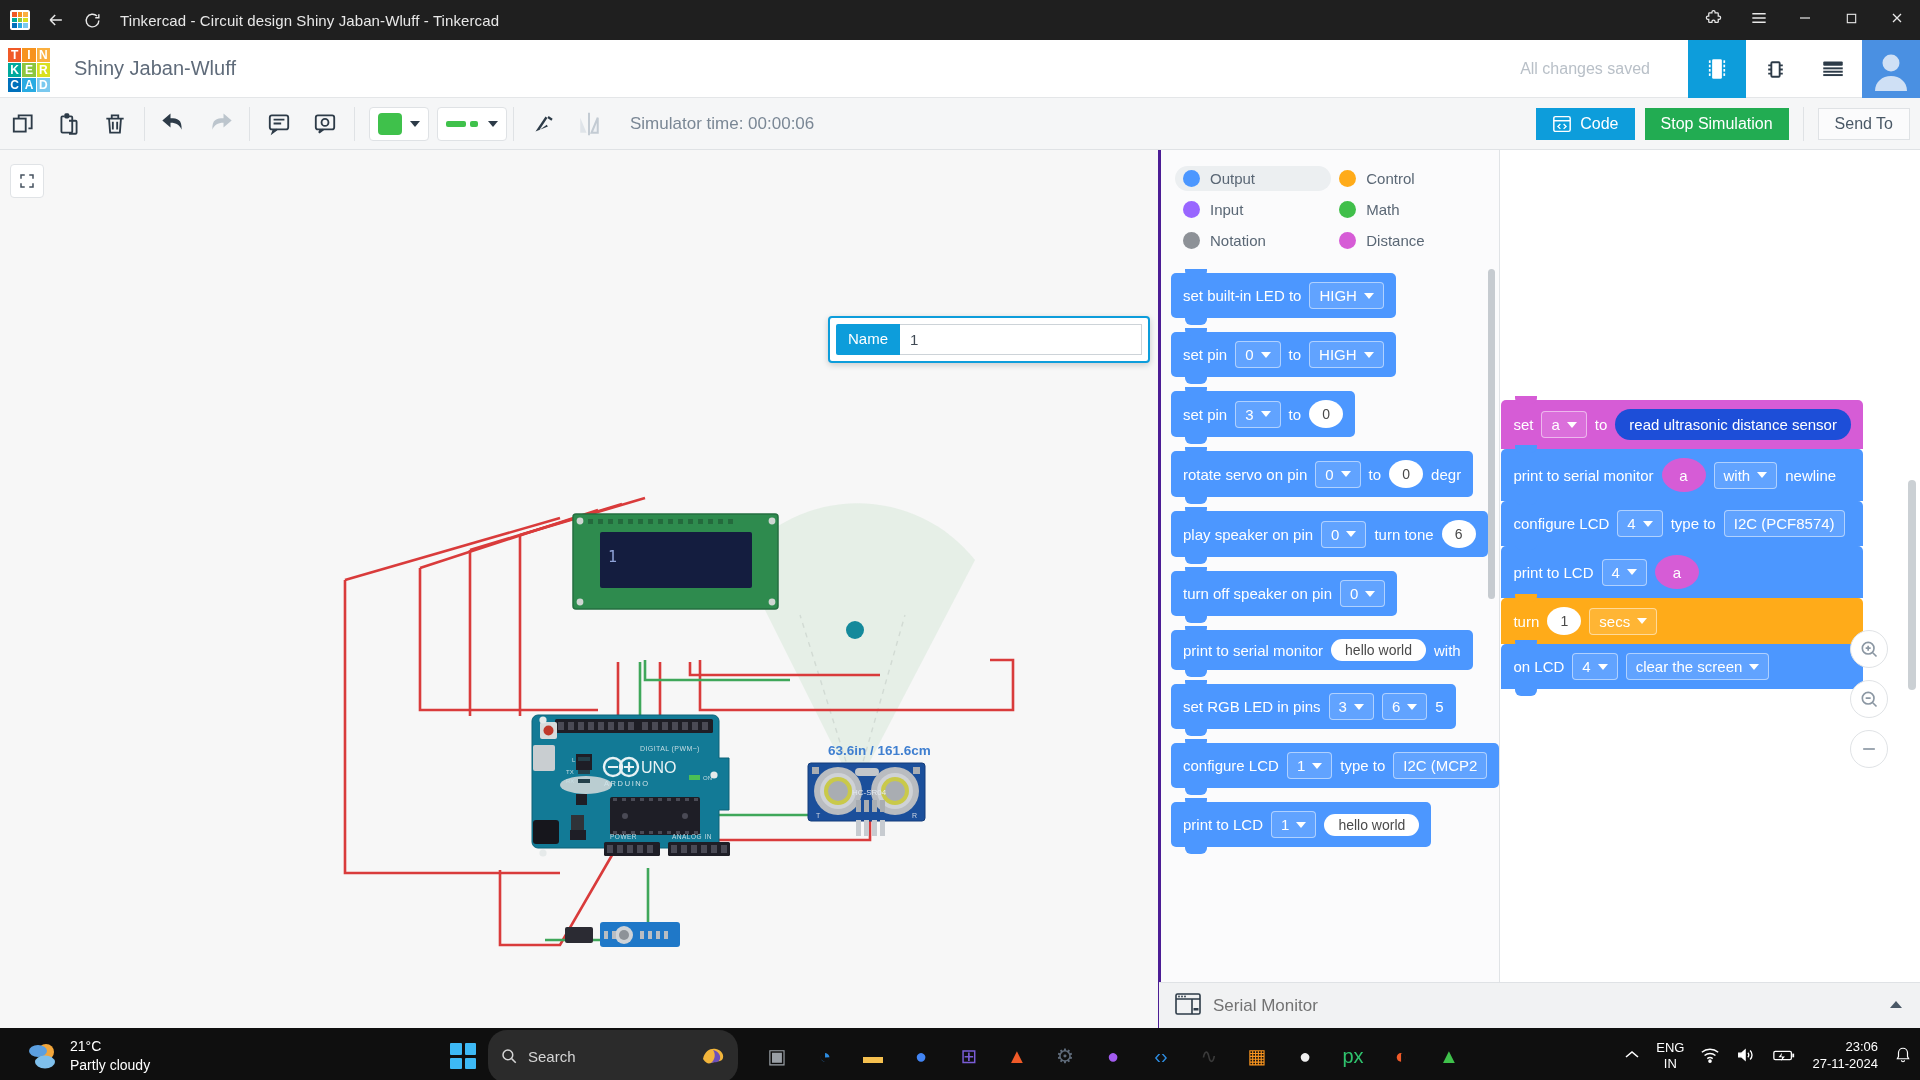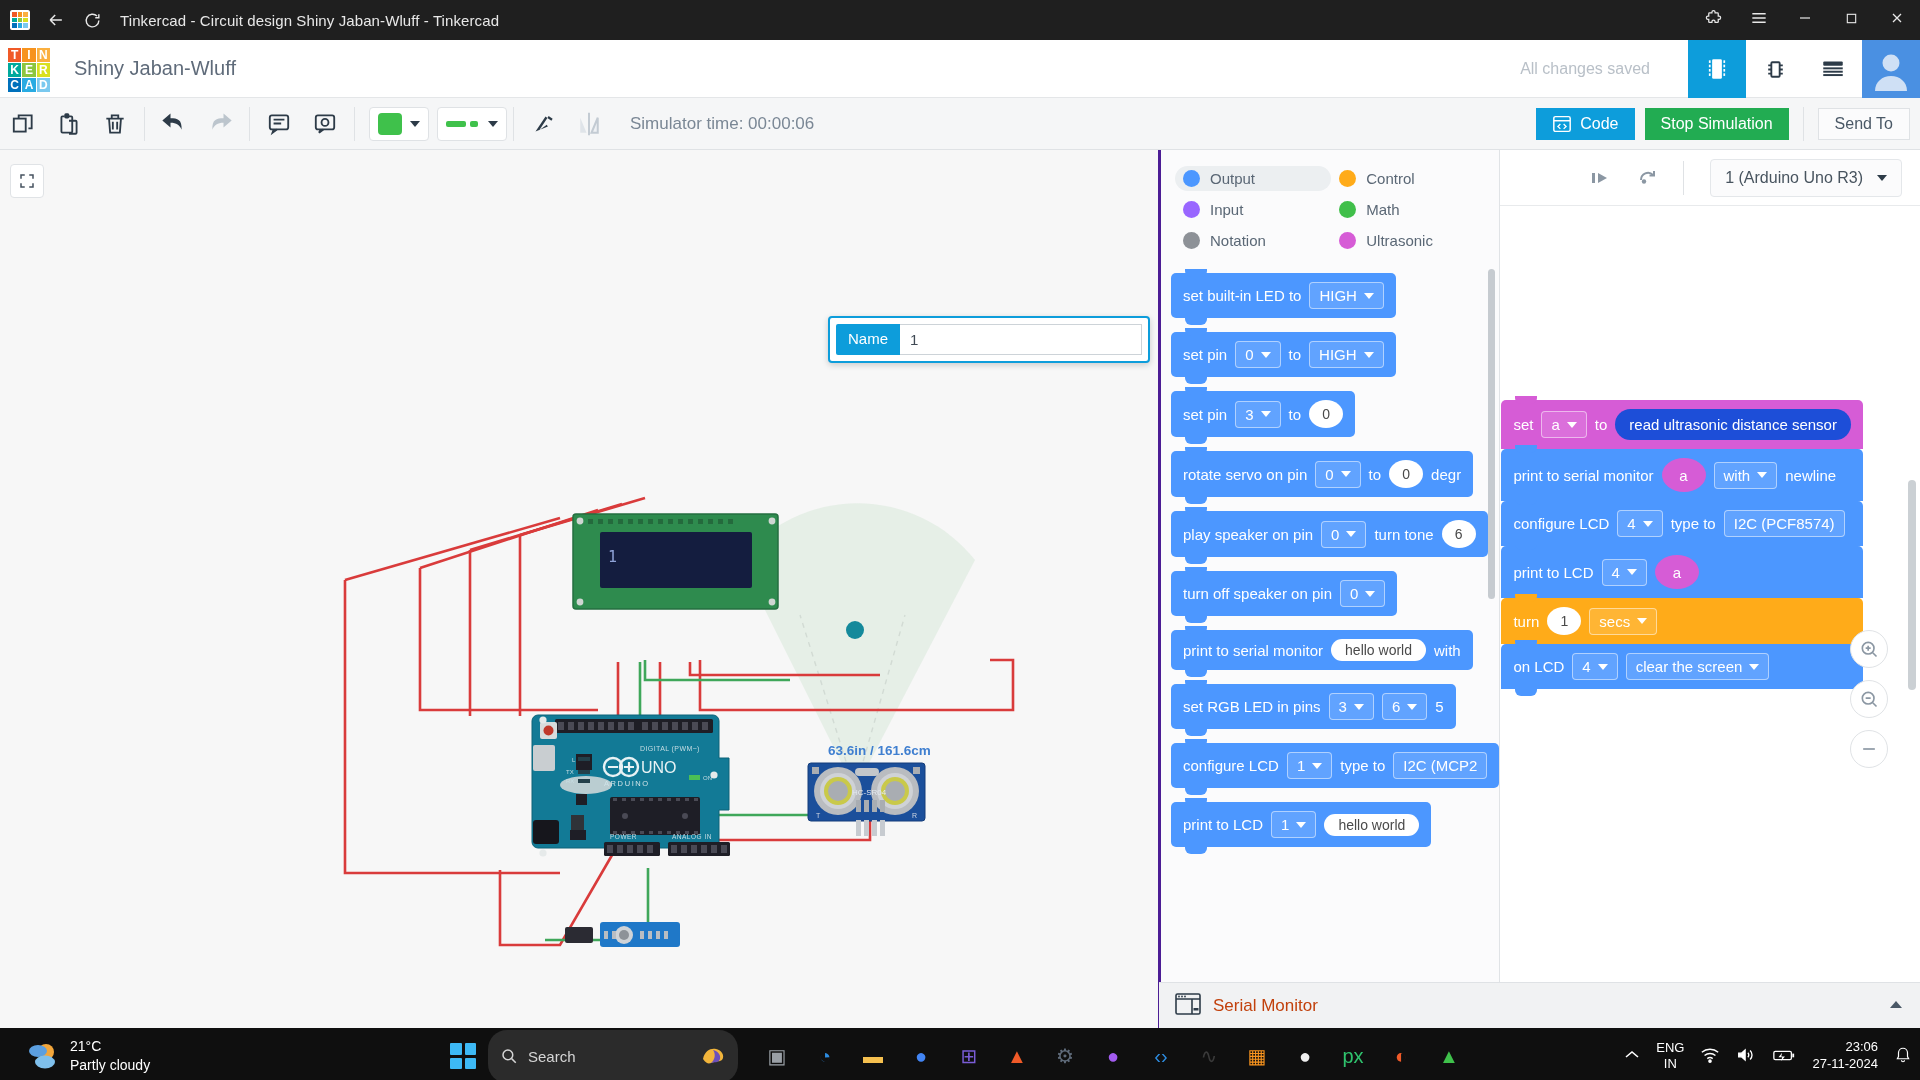--- a/index.html
+++ b/index.html
@@ -122,21 +122,21 @@
   .zoombtns { position:absolute; right: 32px; top: 480px; display:flex; flex-direction:column; gap: 12px; }
   .zbtn { width: 38px; height:38px; border-radius:50%; border:1px solid #e0e3e6; background:#fff;
     display:flex; align-items:center; justify-content:center; color:#8b97a3; }
   .trash { position:absolute; right: 36px; top: 870px; color:#d7dadd; }
   .hscroll { position:absolute; left: 60px; bottom: 8px; width: 160px; height: 8px; background:#cbd0d4; border-radius:4px; }
   .vscroll { position:absolute; right: 4px; top: 330px; width: 8px; height: 210px; background:#cbd0d4; border-radius:4px; }
 
   
   .serialbar { position:absolute; left: 1159px; right:0; bottom: 0; height: 46px; background:#f1f2f3;
     border-top:1px solid #dfe2e5; display:flex; align-items:center; padding: 0 16px; gap: 12px; }
-  .sm-label { color:#c2410c; font-size: 17px; }
+  .sm-label { color:#737373; font-size: 17px; }
   .sm-caret { margin-left:auto; color:#4a5866; }
 
   
   .taskbar { height: 56px; background:#0f0f0f; display:flex; align-items:center; position:relative; color:#fff; }
   .weather { display:flex; align-items:center; gap: 10px; margin-left: 26px; }
   .weather .txt { font-size: 14px; line-height: 1.35; }
   .tb-center { position:absolute; left: 50%; transform: translateX(-50%); display:flex; align-items:center; gap: 12px; }
   .winbtn { width: 26px; height:26px; display:grid; grid-template-columns:1fr 1fr; grid-template-rows:1fr 1fr; gap: 3px; }
   .winbtn i { background:#3db9f5; border-radius:1px; display:block; }
   .searchbox { width: 250px; height: 53px; background:#2b2b2b; border-radius: 19px; display:flex;
@@ -592,21 +592,21 @@
         <div class="cat">
           <span class="dot" style="background:#40bf4a"></span>
           <span>Math</span>
         </div>
         <div class="cat">
           <span class="dot" style="background:#8d9197"></span>
           <span>Notation</span>
         </div>
         <div class="cat">
           <span class="dot" style="background:#d65cd6"></span>
-          <span>Ultrasonic</span>
+          <span>Distance</span>
         </div>
       </div>
     <div class="blocklist" id="blocklist">
       <div class="panel-scroll"></div>
     <div class="blk output">
           <span>set built-in LED to</span>
           <span class="dd">HIGH<span class="c"></span></span>
         </div><div class="blk output">
           <span>set pin</span>
           <span class="dd">0<span class="c"></span></span>
@@ -646,40 +646,20 @@
           <span>type to</span>
           <span class="dd">I2C (MCP2</span>
         </div><div class="blk output">
           <span>print to LCD</span>
           <span class="dd">1<span class="c"></span></span>
           <span class="oval">hello world</span>
         </div></div>
   </div>
 
   <div class="codecanvas">
-    <div class="cc-top">
-      <div class="cc-icon">
-        <svg width="24" height="24" viewBox="0 0 24 24" fill="#8b97a3">
-            <rect x="4" y="7" width="3" height="10"></rect>
-            <path d="M10 7l9 5-9 5z"></path>
-          </svg>
-      </div>
-      <div class="cc-icon">
-        <svg width="24" height="24" viewBox="0 0 24 24" fill="none" stroke="#8b97a3" stroke-width="2">
-            <path d="M5 14a7 7 0 0 1 12-5"></path>
-            <path d="M18 5v4.5h-4.5"></path>
-            <circle cx="8" cy="15.5" r="2.2" fill="#8b97a3" stroke="none"></circle>
-          </svg>
-      </div>
-      <div class="vsep"></div>
-      <div class="boardsel">
-        <span>1 (Arduino Uno R3)</span>
-        <span class="caret"></span>
-      </div>
-    </div>
 
     <div class="script" id="script">
         <div class="blk variables">
           <span>set</span>
           <span class="dd">a<span class="c"></span></span>
           <span>to</span>
           <span class="reporter">read ultrasonic distance sensor</span>
         </div>
         <div class="blk output">
           <span>print to serial monitor</span>

